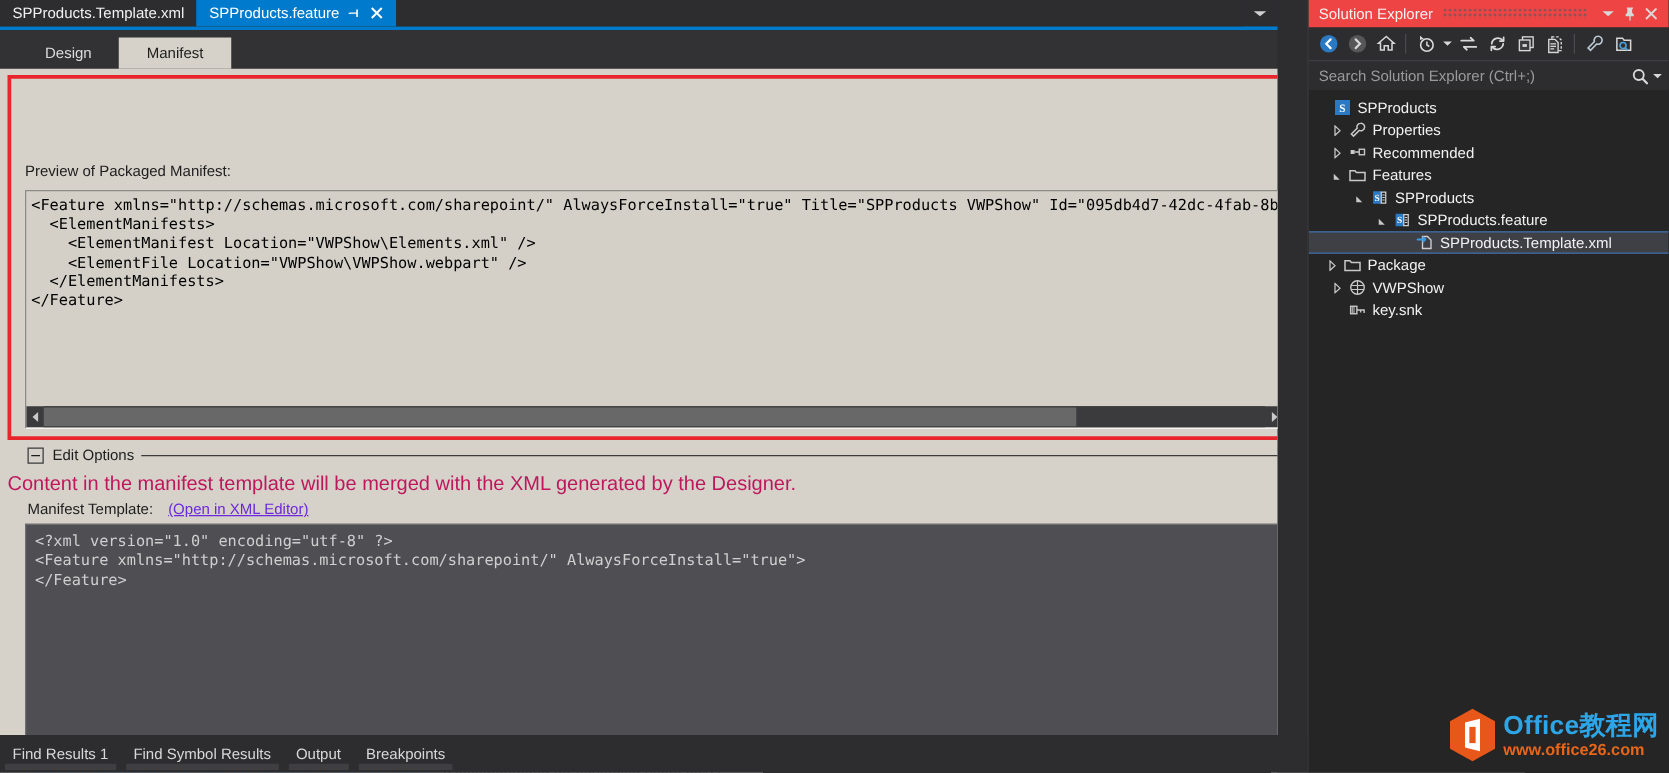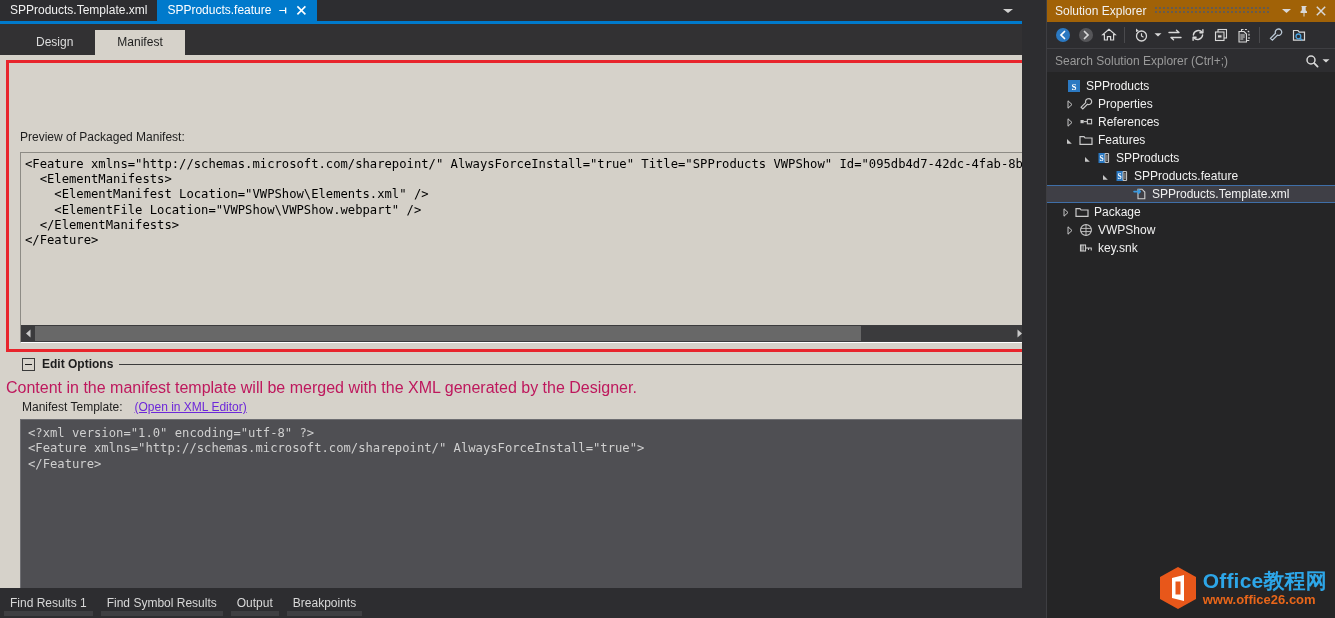--- a/index.html
+++ b/index.html
@@ -167,21 +167,20 @@
     background: #686868;
   }
 
   
   .group-header {
     position: absolute;
     left: 22px; top: 302px;
     display: flex;
     align-items: center;
     width: 1002px;
-    font-weight: bold;
   }
   .collapse-btn {
     width: 13px; height: 13px;
     border: 1px solid #3a3a3a;
     background: #d6d2ca;
     display: flex; align-items: center; justify-content: center;
     font-size: 11px; line-height: 1;
     color: #1d1d1d;
     flex: 0 0 auto;
   }
@@ -286,21 +285,21 @@
     border-left: 1px solid #3e3e42;
     display: flex;
     flex-direction: column;
     flex: 0 0 auto;
   }
   .se-header {
     height: 22px;
     display: flex;
     align-items: center;
     padding: 0 6px 0 8px;
-    background: #a16207;
+    background: #ef4444;
     flex: 0 0 auto;
   }
   .se-title {
     font-size: 12px;
     color: #f1f1f1;
     white-space: nowrap;
   }
   .se-dots {
     flex: 1 1 auto;
     margin: 0 8px;
@@ -678,21 +677,21 @@
               <path d="M2 0.8L6 4.5L2 8.2z" fill="none" stroke="#c7c7c7" stroke-width="1"></path>
             </svg>
         </div>
         <div class="tico">
           <svg width="14" height="14" viewBox="0 0 14 14">
               <rect x="1.5" y="5" width="3.2" height="3.2" fill="#c9c9c9"></rect>
               <path d="M4.8 6.6h3.4" stroke="#c9c9c9" stroke-width="1.1"></path>
               <rect x="8.4" y="4.4" width="4.2" height="4.4" fill="none" stroke="#c9c9c9" stroke-width="1.1"></rect>
             </svg>
         </div>
-        <span class="tlabel">References</span>
+        <span class="tlabel">Recommended</span>
       </div>
 
       <div class="tnode" style="padding-left:16px;">
         <div class="twist">
           <svg width="9" height="9" viewBox="0 0 9 9">
               <path d="M1 7.8V3l4.8 4.8z" fill="#c7c7c7"></path>
             </svg>
         </div>
         <div class="tico">
           <svg width="14" height="14" viewBox="0 0 14 14">

